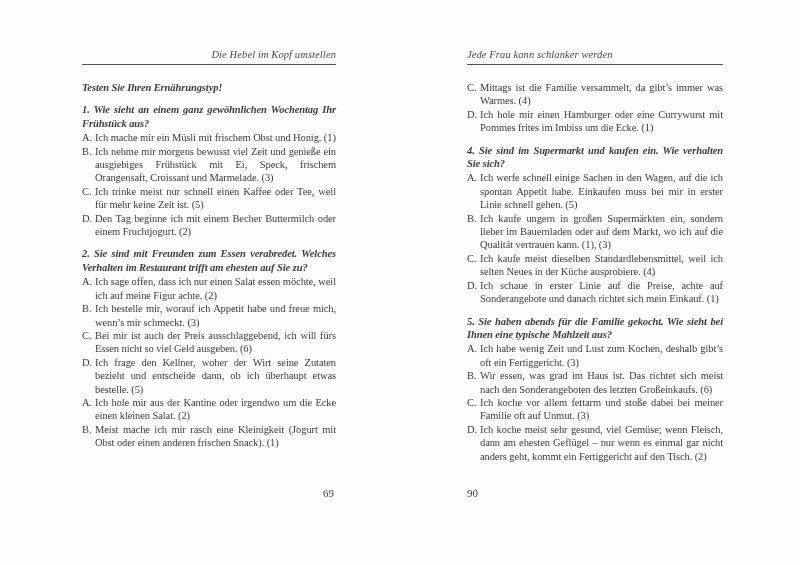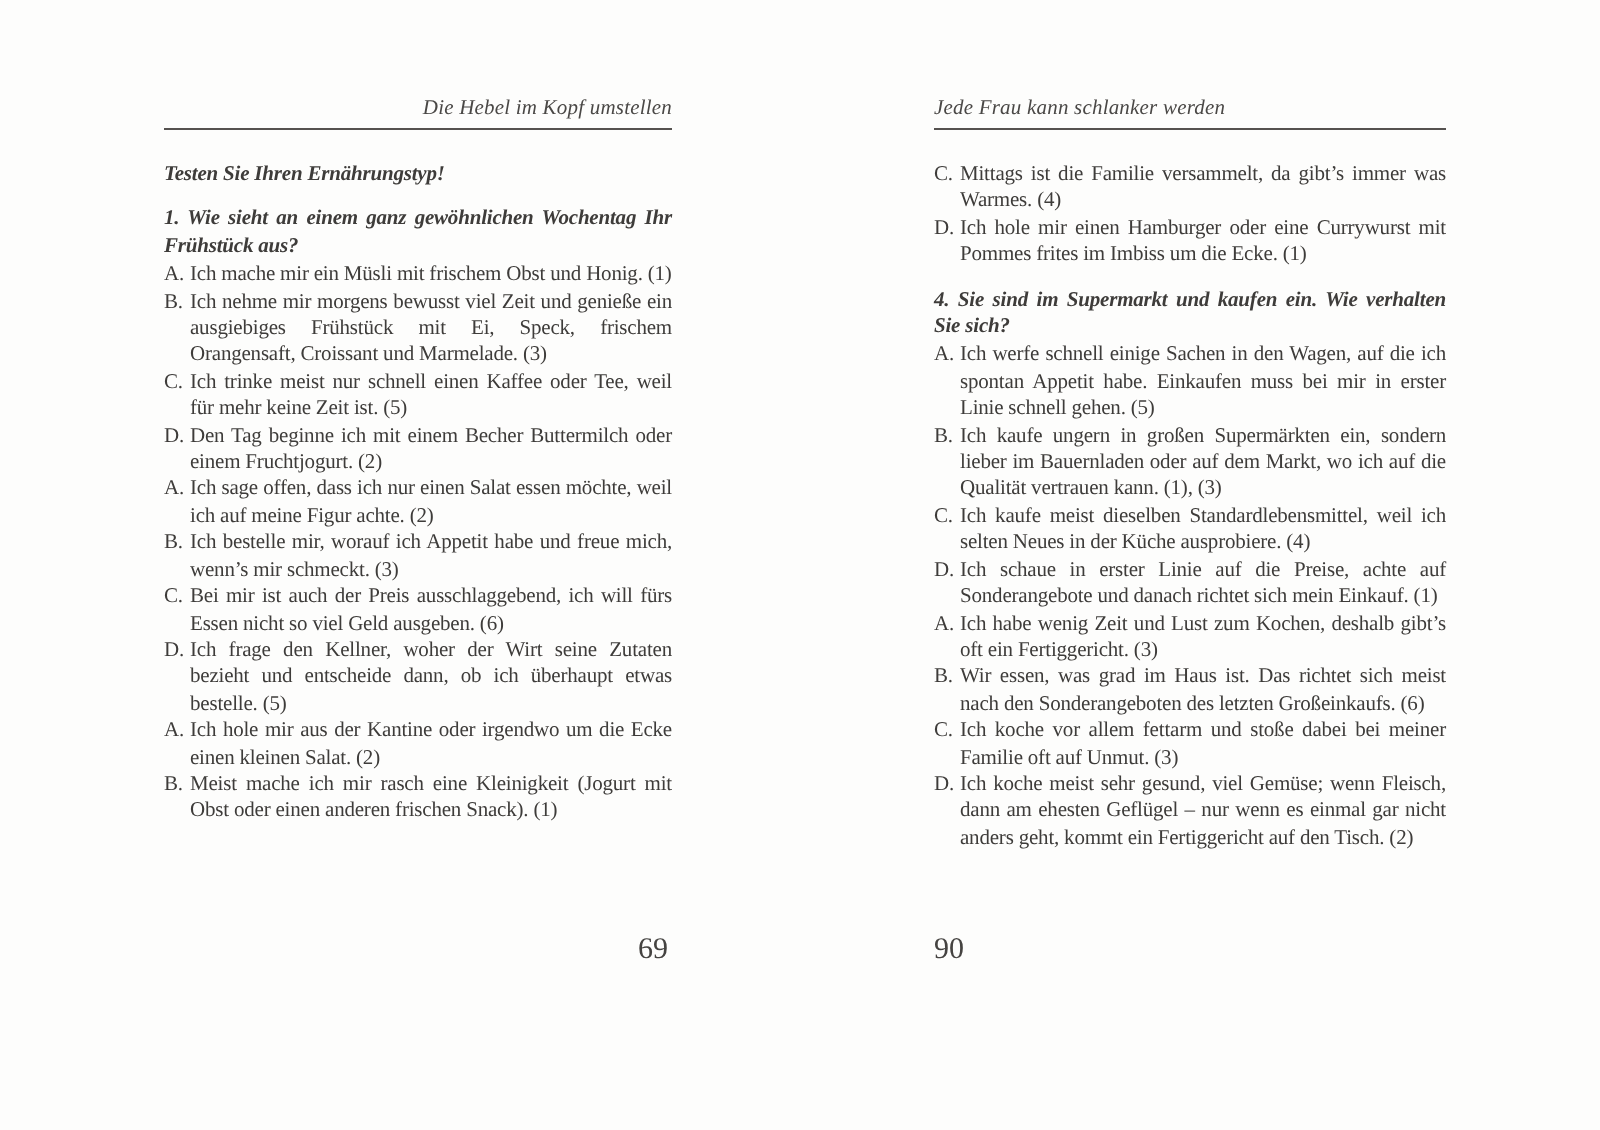--- a/index.html
+++ b/index.html
@@ -68,22 +68,22 @@
   }
   .option-text {
     flex: 1 1 auto;
     text-align: justify;
     hyphens: auto;
     -webkit-hyphens: auto;
   }
 
   .page-number {
     position: absolute;
-    top: 418px;
-    font-size: 15px;
+    top: 438px;
+    font-size: 11px;
     color: #454341;
   }
   .page-left  .page-number { right: 2px; }
   .page-right .page-number { left: 0; }
 </style>
 </head>
 <body>
 
 <div class="spread">
 
@@ -104,20 +104,21 @@
       </div>
       <div class="option">
         <span class="option-letter">C.</span>
         <span class="option-text">Ich trinke meist nur schnell einen Kaffee oder Tee, weil für mehr keine Zeit ist. (5)</span>
       </div>
       <div class="option">
         <span class="option-letter">D.</span>
         <span class="option-text">Den Tag beginne ich mit einem Becher Buttermilch oder einem Fruchtjogurt. (2)</span>
       </div>
 
+      <div class="question">2. Sie sind mit Freunden zum Essen verabredet. Welches Verhalten im Restaurant trifft am ehesten auf Sie zu?</div>
       <div class="option">
         <span class="option-letter">A.</span>
         <span class="option-text">Ich sage offen, dass ich nur einen Salat essen möchte, weil ich auf meine Figur achte. (2)</span>
       </div>
       <div class="option">
         <span class="option-letter">B.</span>
         <span class="option-text">Ich bestelle mir, worauf ich Appetit habe und freue mich, wenn’s mir schmeckt. (3)</span>
       </div>
       <div class="option">
         <span class="option-letter">C.</span>
@@ -165,20 +166,21 @@
       </div>
       <div class="option">
         <span class="option-letter">C.</span>
         <span class="option-text">Ich kaufe meist dieselben Standardlebensmittel, weil ich selten Neues in der Küche ausprobiere. (4)</span>
       </div>
       <div class="option">
         <span class="option-letter">D.</span>
         <span class="option-text">Ich schaue in erster Linie auf die Preise, achte auf Sonderangebote und danach richtet sich mein Einkauf. (1)</span>
       </div>
 
+      <div class="question">5. Sie haben abends für die Familie gekocht. Wie sieht bei Ihnen eine typische Mahlzeit aus?</div>
       <div class="option">
         <span class="option-letter">A.</span>
         <span class="option-text">Ich habe wenig Zeit und Lust zum Kochen, deshalb gibt’s oft ein Fertiggericht. (3)</span>
       </div>
       <div class="option">
         <span class="option-letter">B.</span>
         <span class="option-text">Wir essen, was grad im Haus ist. Das richtet sich meist nach den Sonderangeboten des letzten Großeinkaufs. (6)</span>
       </div>
       <div class="option">
         <span class="option-letter">C.</span>

